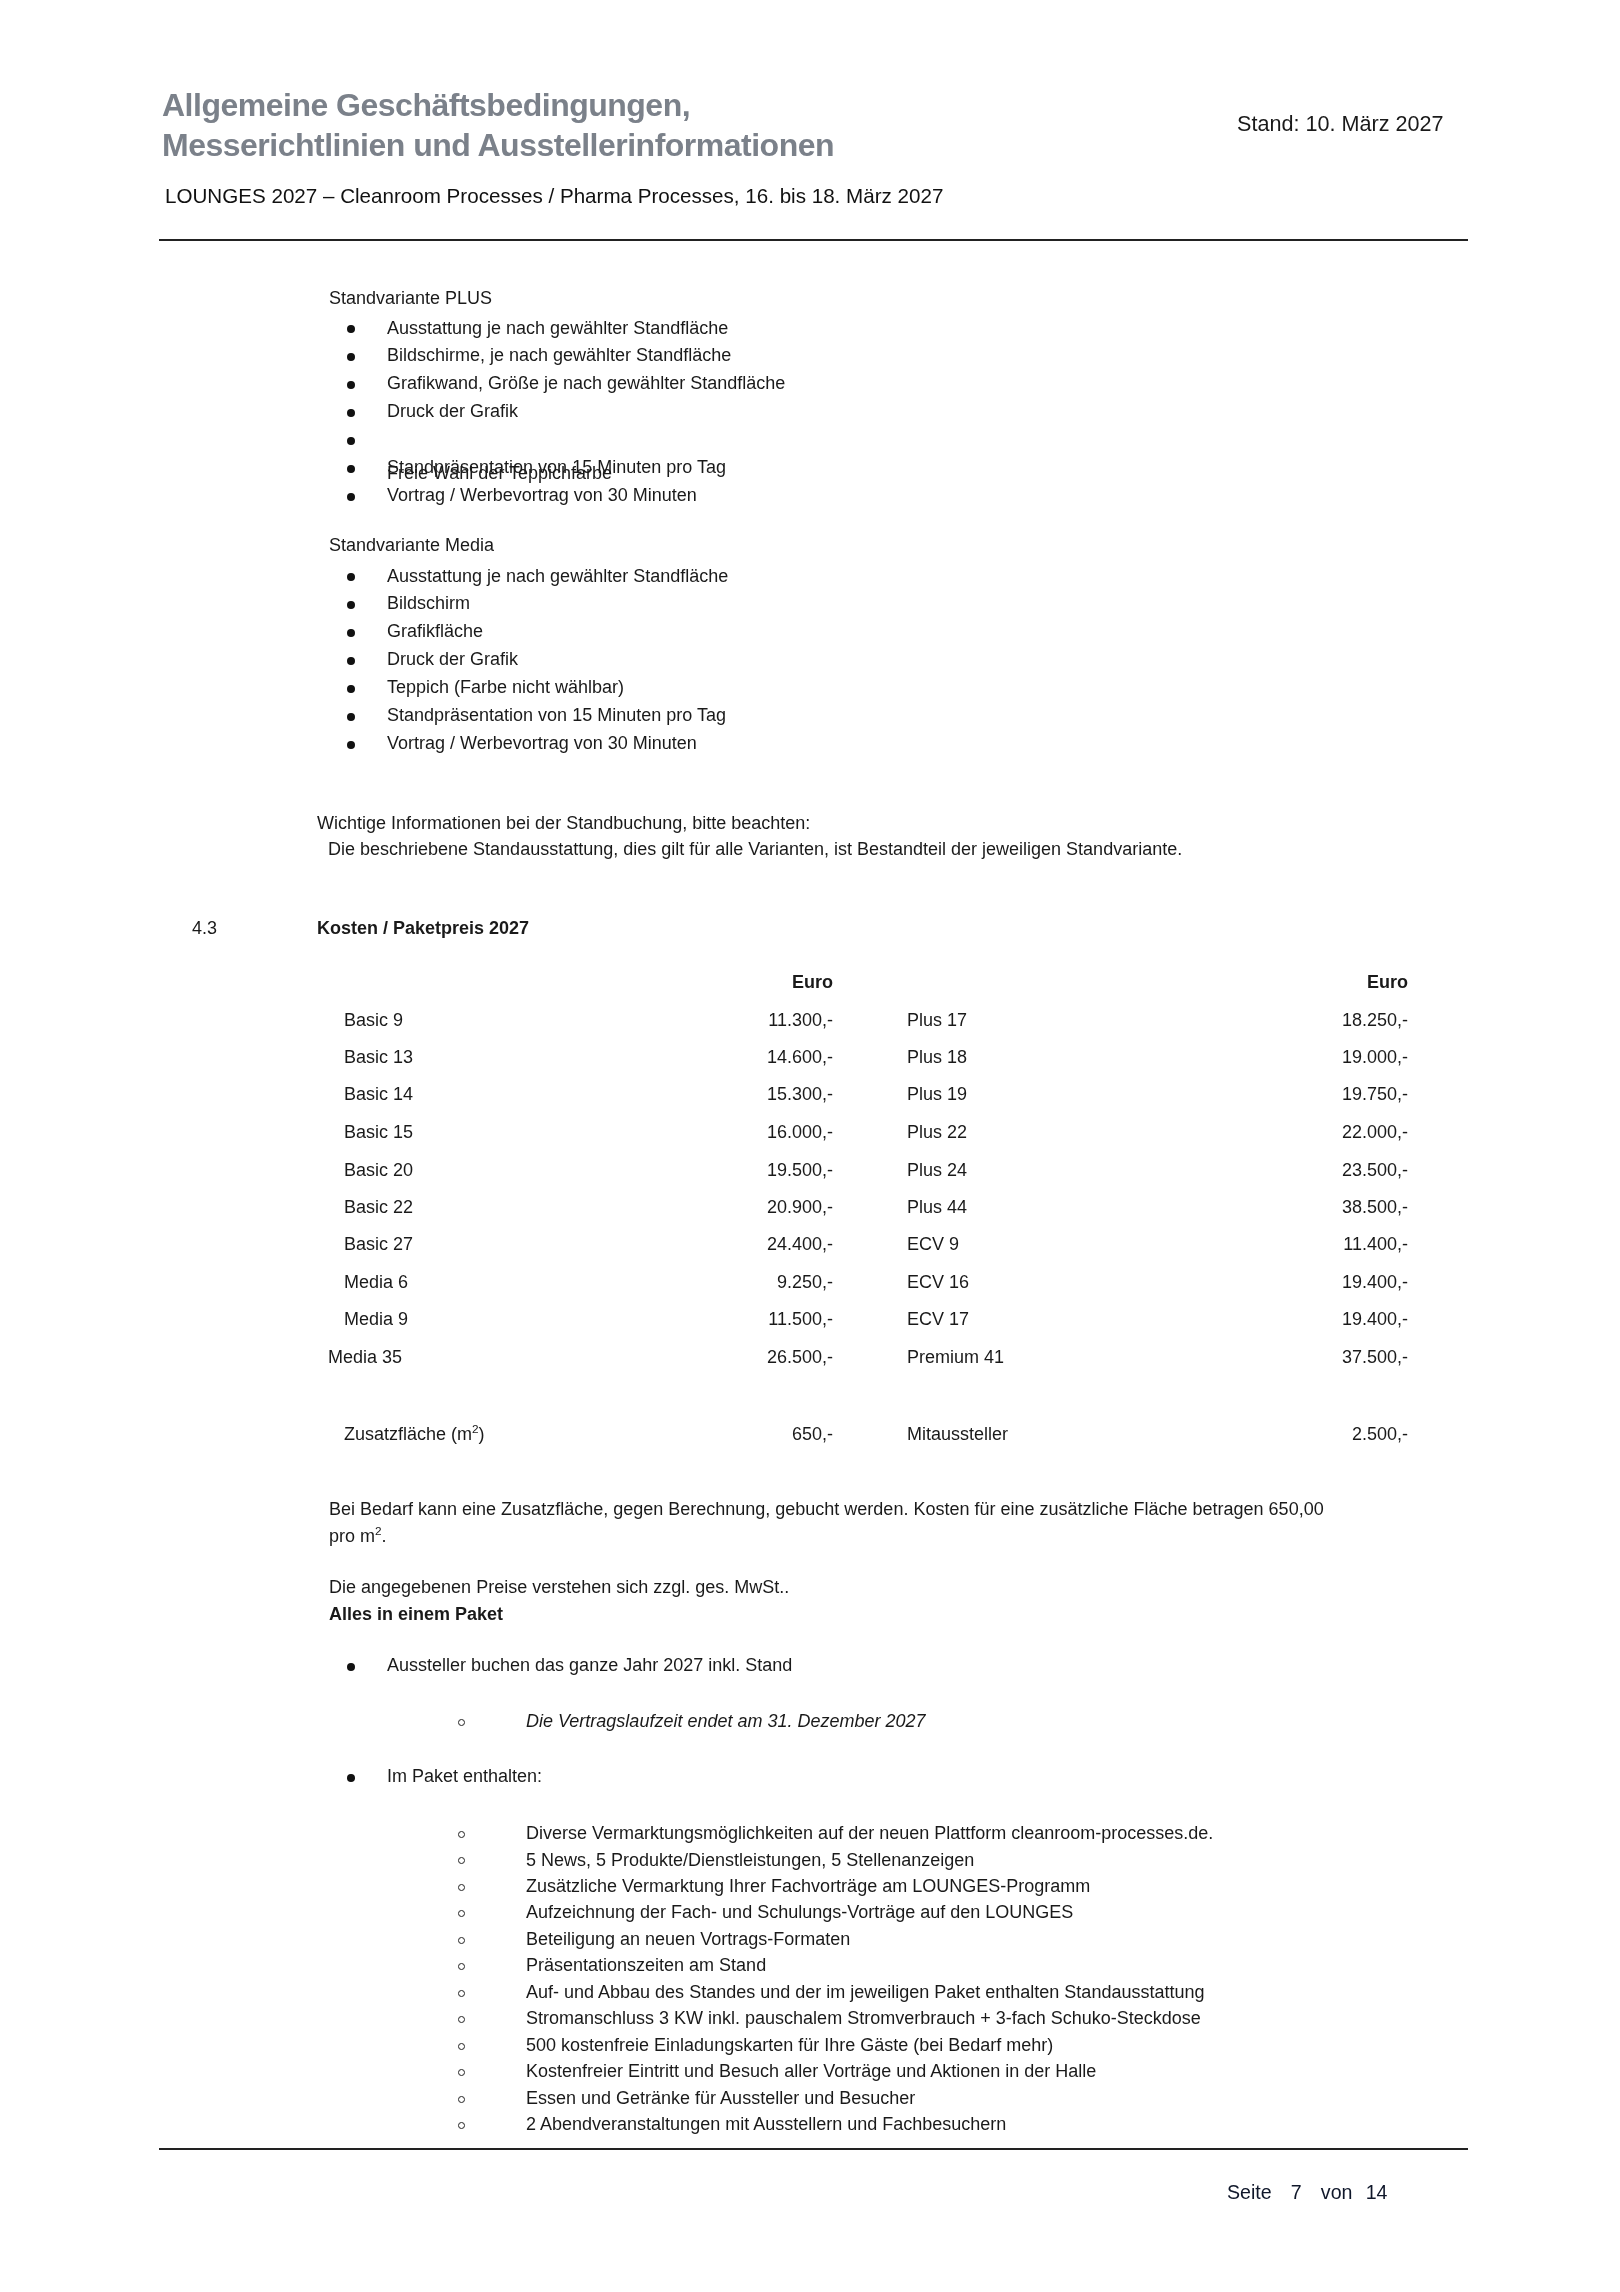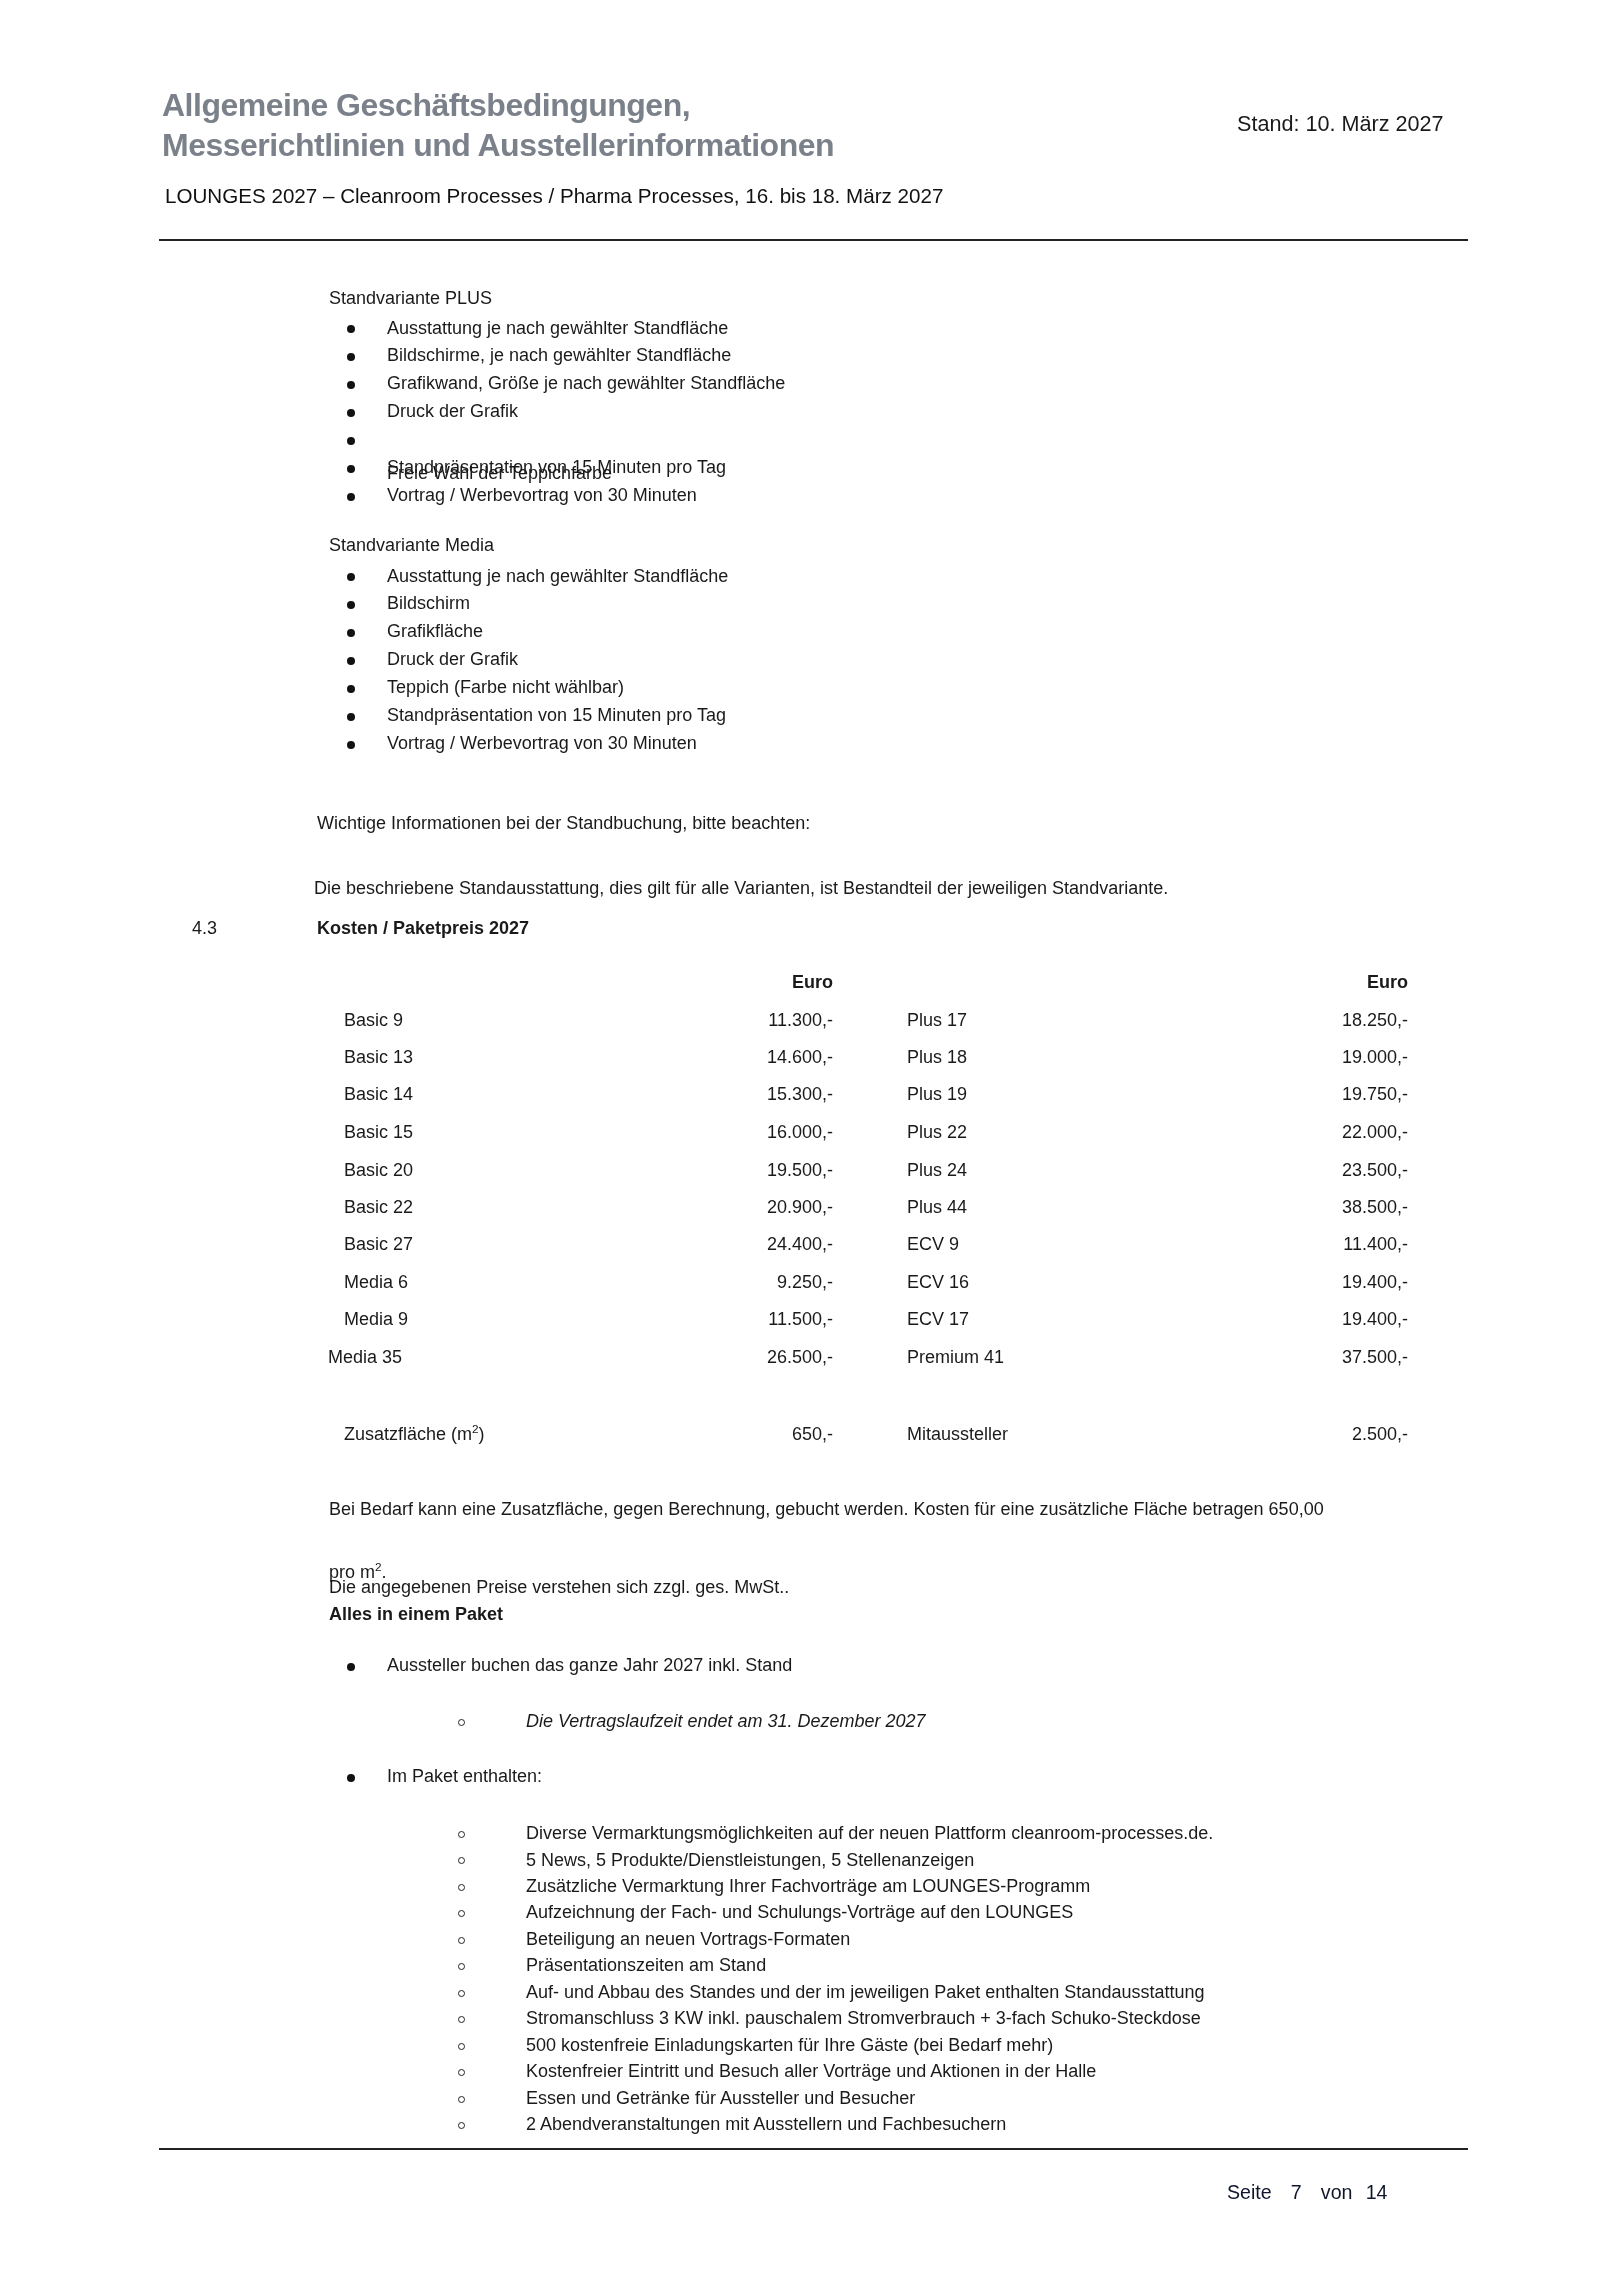--- a/index.html
+++ b/index.html
@@ -67,21 +67,21 @@
   <div class="abs txt" style="left:387px; top:648px;">Druck der Grafik</div>
   <div class="bullet" style="left:347px; top:685px;"></div>
   <div class="abs txt" style="left:387px; top:676px;">Teppich (Farbe nicht wählbar)</div>
   <div class="bullet" style="left:347px; top:713px;"></div>
   <div class="abs txt" style="left:387px; top:704px;">Standpräsentation von 15 Minuten pro Tag</div>
   <div class="bullet" style="left:347px; top:741px;"></div>
   <div class="abs txt" style="left:387px; top:732px;">Vortrag / Werbevortrag von 30 Minuten</div>
 </div>
 
 <div class="abs txt" style="left:317px; top:812px;">Wichtige Informationen bei der Standbuchung, bitte beachten:</div>
-<div class="abs txt" style="left:314px; top:838px;margin-top:39px;">Die beschriebene Standausstattung, dies gilt für alle Varianten, ist Bestandteil der jeweiligen Standvariante.</div>
+<div class="abs txt" style="left:328px; top:838px;">Die beschriebene Standausstattung, dies gilt für alle Varianten, ist Bestandteil der jeweiligen Standvariante.</div>
 
 <div class="abs txt" style="left:192px; top:917px;">4.3</div>
 <div class="abs txt bold" style="left:317px; top:917px;">Kosten / Paketpreis 2027</div>
 
 <div>
   <div class="abs txt bold right" style="left:686px; width:147px; top:971px;">Euro</div>
   <div class="abs txt bold right" style="left:1261px; width:147px; top:971px;">Euro</div>
 
   <div class="abs txt" style="left:344px; top:1009px;">Basic 9</div>
   <div class="abs txt right" style="left:686px; width:147px; top:1009px;">11.300,-</div>
@@ -125,21 +125,21 @@
   <div class="abs txt" style="left:907px; top:1346px;">Premium 41</div>
   <div class="abs txt right" style="left:1261px; width:147px; top:1346px;">37.500,-</div>
 
   <div class="abs txt" style="left:344px; top:1423px;"><span>Zusatzfläche (m</span><span class="sup">2</span><span>)</span></div>
   <div class="abs txt right" style="left:686px; width:147px; top:1423px;">650,-</div>
   <div class="abs txt" style="left:907px; top:1423px;">Mitaussteller</div>
   <div class="abs txt right" style="left:1261px; width:147px; top:1423px;">2.500,-</div>
 </div>
 
 <div class="abs txt" style="left:329px; top:1498px;">Bei Bedarf kann eine Zusatzfläche, gegen Berechnung, gebucht werden. Kosten für eine zusätzliche Fläche betragen 650,00</div>
-<div class="abs txt" style="left:329px; top:1525px;margin-top:36px;"><span>pro m</span><span class="sup">2</span><span>.</span></div>
+<div class="abs txt" style="left:329px; top:1525px;"><span>pro m</span><span class="sup">2</span><span>.</span></div>
 <div class="abs txt" style="left:329px; top:1576px;">Die angegebenen Preise verstehen sich zzgl. ges. MwSt..</div>
 <div class="abs txt bold" style="left:329px; top:1603px;">Alles in einem Paket</div>
 
 <div>
   <div class="bullet" style="left:347px; top:1663px;"></div>
   <div class="abs txt" style="left:387px; top:1654px;">Aussteller buchen das ganze Jahr 2027 inkl. Stand</div>
   <div class="circle" style="left:458px; top:1719px;"></div>
   <div class="abs txt" style="left:526px; top:1710px;font-style:italic;">Die Vertragslaufzeit endet am 31. Dezember 2027</div>
   <div class="bullet" style="left:347px; top:1774px;"></div>
   <div class="abs txt" style="left:387px; top:1765px;">Im Paket enthalten:</div>

